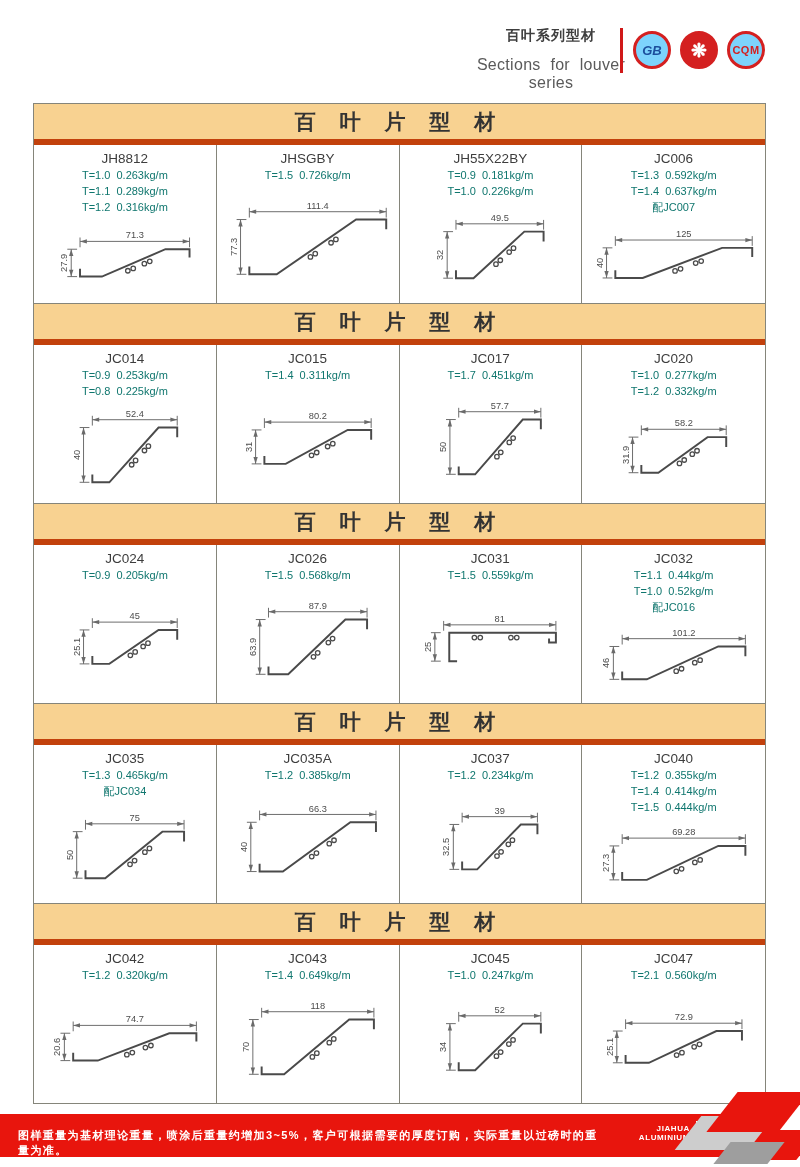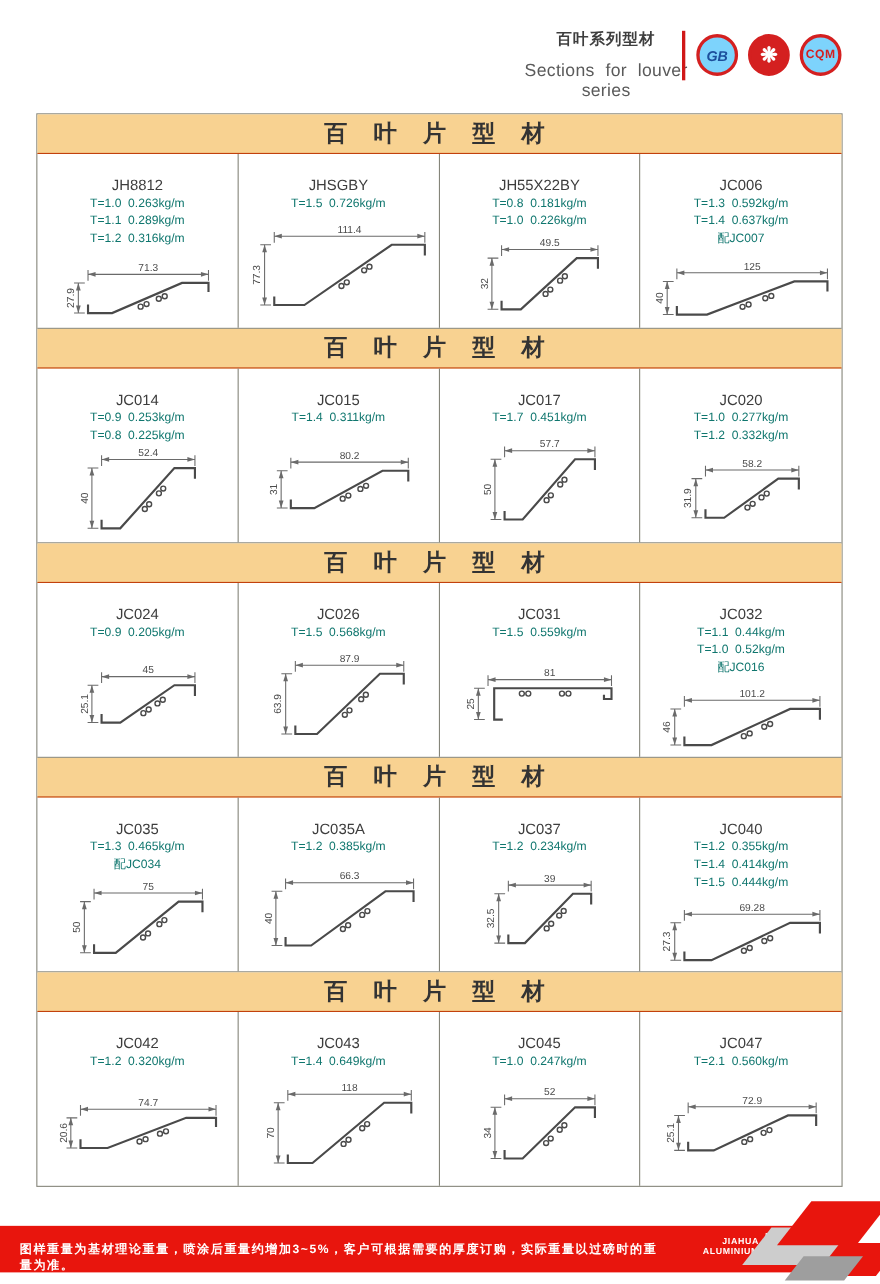--- a/index.html
+++ b/index.html
@@ -15,25 +15,25 @@
   .logos{position:absolute;left:633px;top:31px;display:flex;gap:9px;}
   .logo{width:38px;height:38px;border-radius:50%;border:3px solid #d42020;box-sizing:border-box;
         display:flex;align-items:center;justify-content:center;font-weight:bold;background:#7dd3fc;}
   .logo.gb{color:#1c4f9c;font-size:13px;font-style:italic;}
   .logo.seal{background:#d42020;color:#fff;font-size:19px;}
   .logo.cqm{color:#d42020;font-size:11px;letter-spacing:.5px;}
 
   
   .catalog{position:absolute;left:33px;top:103px;width:731px;border:1px solid #85857a;background:#fff;}
   .band{height:35px;line-height:35px;text-align:center;background:#f8d291;
-        border-bottom:1px solid #c2410c;font-size:21px;font-weight:bold;color:#333;letter-spacing:9px;}
+        border-bottom:6px solid #c2410c;font-size:21px;font-weight:bold;color:#333;letter-spacing:9px;}
   .prow{display:grid;grid-template-columns:repeat(4,1fr);height:158px;border-bottom:1px solid #85857a;}
   .prow.last{border-bottom:none;}
   .cell{border-right:1px solid #85857a;display:flex;flex-direction:column;align-items:center;
-        padding-top:20px;box-sizing:border-box;overflow:hidden;}
+        padding-top:5px;box-sizing:border-box;overflow:hidden;}
   .cell:last-child{border-right:none;}
   .pname{font-size:13.5px;color:#3d3d3d;line-height:17px;}
   .pspec{font-size:11px;color:#0f766e;line-height:16px;white-space:pre;}
   .pdraw{flex:1;display:flex;align-items:center;justify-content:center;width:100%;}
   svg .prof{fill:none;stroke:#4a4a4a;stroke-width:2;stroke-linejoin:miter;}
   svg .hook{fill:none;stroke:#4a4a4a;stroke-width:1.3;}
   svg .dim line{stroke:#6a6a6a;stroke-width:1;}
   svg .dim polygon{fill:#6a6a6a;}
   svg .dim text{font-size:9.5px;fill:#4c4c4c;font-family:"Liberation Sans",sans-serif;}
 
@@ -122,21 +122,21 @@
             <path class="prof" d="M 30,66 L 30,74 L 58,74 L 139.2,18 L 170,18 l 0,10"></path>
             <circle class="hook" cx="92.47302642127237" cy="56.29926279698752" r="2.3"></circle>
             <circle class="hook" cx="97.41230313676421" cy="52.892865062165555" r="2.3"></circle>
             <circle class="hook" cx="113.58502642127237" cy="41.739262796987504" r="2.3"></circle>
             <circle class="hook" cx="118.52430313676422" cy="38.33286506216555" r="2.3"></circle>
           </svg>
         </div>
       </div>
       <div class="cell">
         <div class="pname">JH55X22BY</div>
-        <div class="pspec">T=0.8  0.181kg/m</div>
+        <div class="pspec">T=0.9  0.181kg/m</div>
         <div class="pspec">T=1.0  0.226kg/m</div>
         <div class="pdraw">
           <svg width="176" height="84" viewBox="0 0 180 84">
             <g class="dim">
       <line x1="55.199999999999996" y1="14.2" x2="144.8" y2="14.2"></line>
       <line x1="55.199999999999996" y1="10.2" x2="55.199999999999996" y2="20.2"></line>
       <line x1="144.8" y1="10.2" x2="144.8" y2="20.2"></line>
       <polygon points="55.199999999999996,14.2 62.199999999999996,12 62.199999999999996,16.4"></polygon>
       <polygon points="144.8,14.2 137.8,12 137.8,16.4"></polygon>
       <text x="100" y="11.2" text-anchor="middle">49.5</text>

